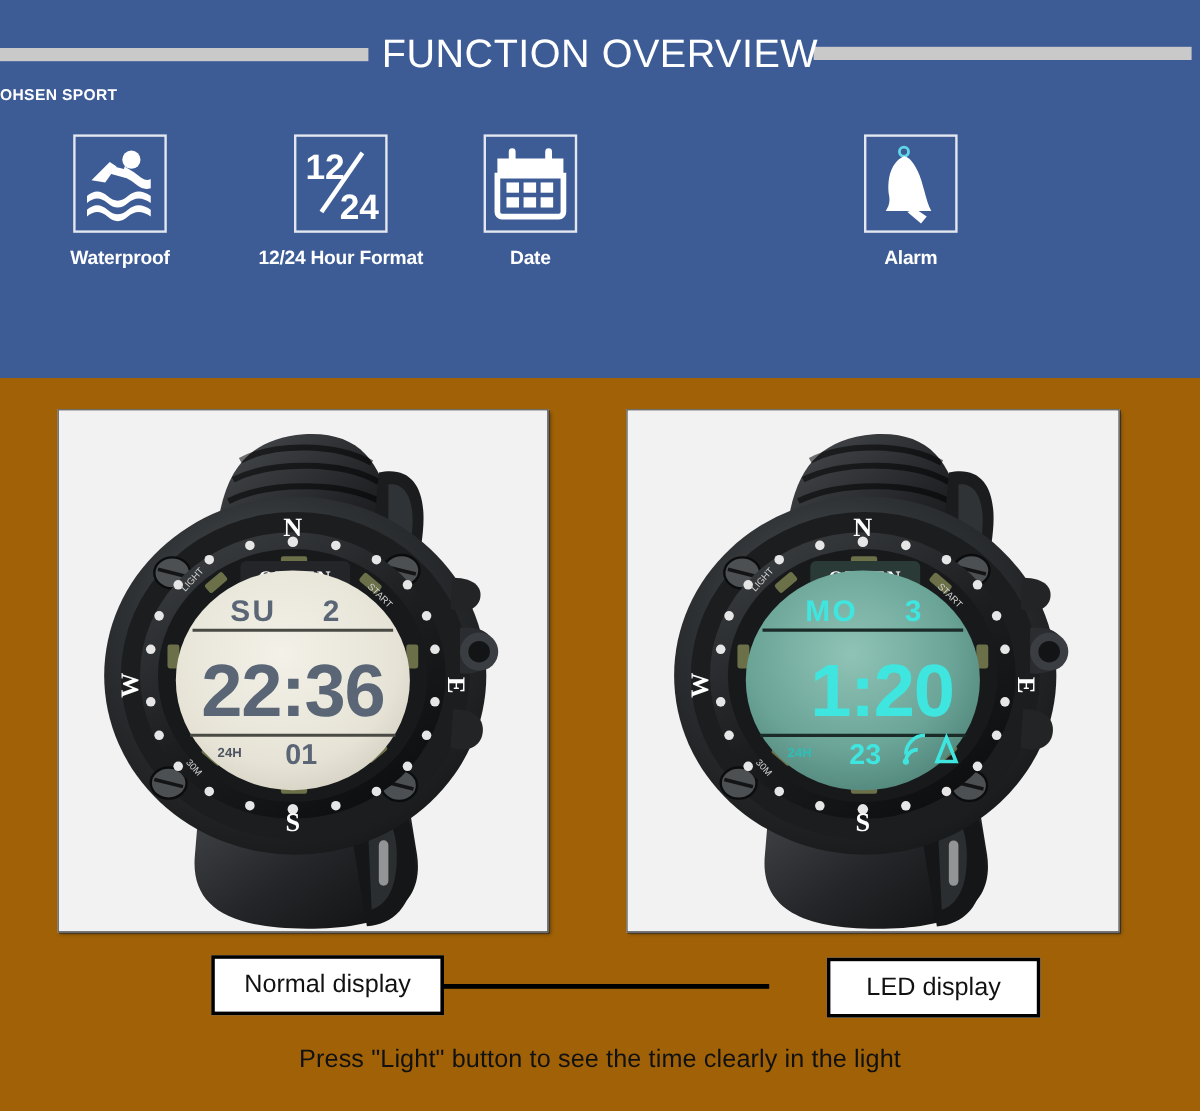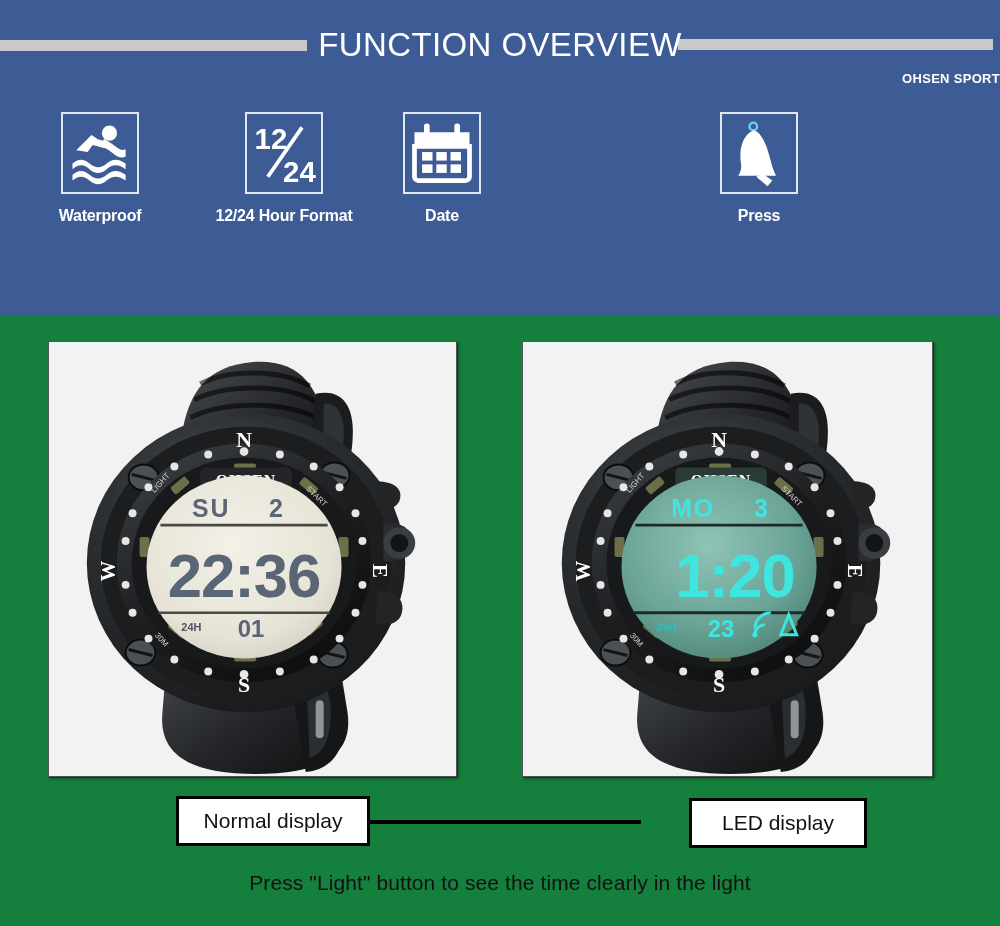--- a/index.html
+++ b/index.html
@@ -2,21 +2,21 @@
 <html><head>
 <meta charset="utf-8">
 <style>
   * { box-sizing: border-box; margin: 0; padding: 0; }
   html, body {
     width: 1000px; height: 926px;
     background: #ffffff;
     font-family: "Liberation Sans", sans-serif;
     overflow: hidden;
   }
-  .page { position: relative; width: 1000px; height: 926px; background: #15803d; }
+  .page { position: relative; width: 1000px; height: 926px; background: #a16207; }
 
   
   .header {
     position: absolute; left: 0; top: 0;
     width: 1000px; height: 315px;
     background: #3d5c96;
     overflow: hidden;
   }
   .rule-left {
     position: absolute; left: 0; top: 40px;
@@ -32,21 +32,21 @@
     position: absolute; left: 0; top: 26px; width: 1000px;
     text-align: center;
     color: #ffffff;
     font-size: 33px;
     font-weight: 400;
     letter-spacing: 0.4px;
     font-family: "Liberation Sans", sans-serif;
   }
   .subtitle {
     position: absolute; left: 0; top: 71px; width: 1000px;
-    text-align: right;
+    text-align: left;
     color: #ffffff;
     font-size: 13px;
     font-weight: 700;
     letter-spacing: 0.3px;
   }
 
   .features {
     position: absolute; left: 0; top: 112px; width: 1000px; height: 135px;
   }
   .feature {
@@ -177,21 +177,21 @@
 
 
       <div class="feature f4">
         <div class="ficon">
           <svg viewBox="0 0 78 82">
             <circle cx="33" cy="13" r="4" fill="none" stroke="#5fd7e8" stroke-width="2.5"></circle>
             <path d="M33 17 C20 23 18 40 20 52 C21 58 19 62 17 65 L57 65 C52 56 50 40 45 30 C41 22 38 18 33 17 Z" fill="#fff"></path>
             <path d="M36 66 L48 76 L53 70 L43 63 Z" fill="#fff"></path>
           </svg>
         </div>
-        <div class="flabel">Press</div>
+        <div class="flabel">Alarm</div>
       </div>
 
 
     </div>
   </div>
 
   <div class="photo photo-left">
     <div class="watch">
       <svg viewBox="0 0 409 436">
         <defs>

